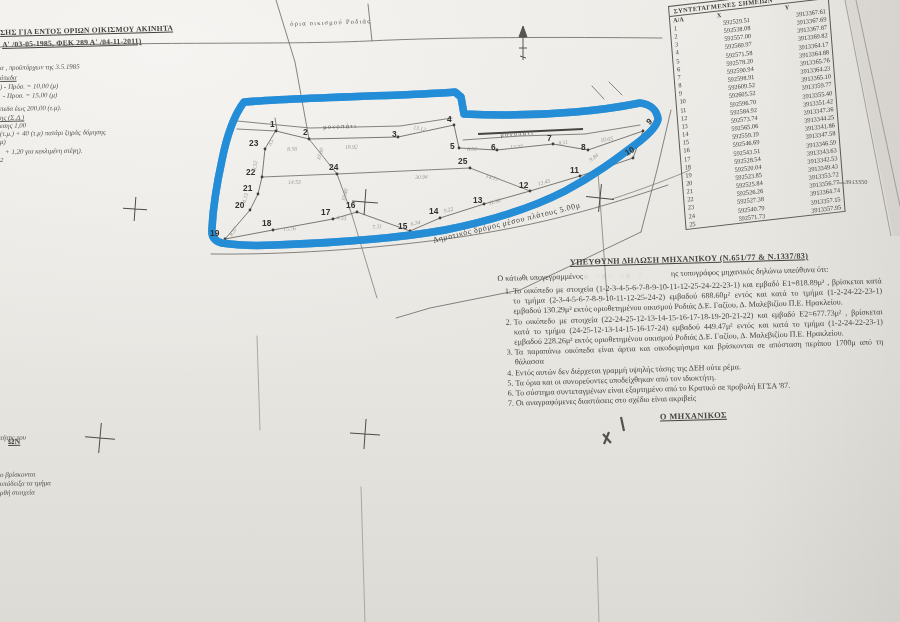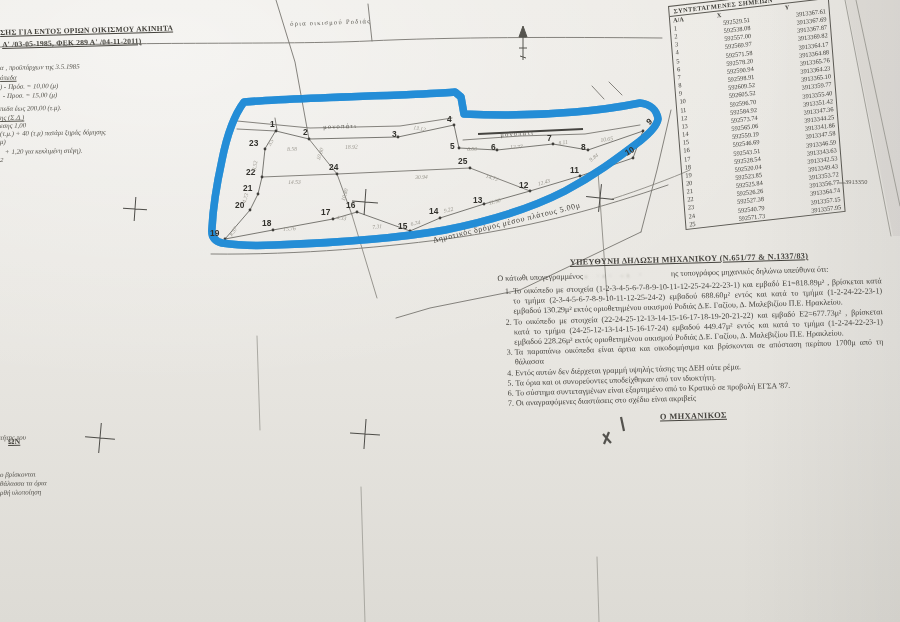--- a/index.html
+++ b/index.html
@@ -170,22 +170,22 @@
       <span class="lbl note" style="left: 5px; top: 148px; transform: rotate(-1deg);">+ 1,20 για κεκλιμένη στέγη).</span>
       <span class="lbl note" style="left: 0px; top: 156px;">2</span>
       <span class="lbl maplabel" style="left: 290px; top: 20px; transform: rotate(-2deg);">όρια οικισμού Ροδιάς</span>
       <span class="lbl maplabel" style="left: 323px; top: 123px; transform: rotate(-2deg);">μονοπάτι</span>
       <span class="lbl maplabel" style="left: 500px; top: 131px; transform: rotate(-4deg);">μονοπάτι</span>
       <span class="lbl roadlabel" style="left: 432px; top: 236px; transform: rotate(-13.5deg);">Δημοτικός δρόμος μέσου πλάτους 5.00μ</span>
       <span class="lbl grid" style="left: 845px; top: 178px;">3913350</span>
       <span class="lbl fragheading" style="left: 8px; top: 437px; transform: rotate(-1deg);">ΩΝ</span>
       <span class="lbl frag" style="left: 0px; top: 434px; transform: rotate(-1deg);">τήτης του</span>
       <span class="lbl frag" style="left: 0px; top: 471px; transform: rotate(-1deg);">ο βρίσκονται</span>
-      <span class="lbl frag" style="left: 0px; top: 480px; transform: rotate(-1deg);">θάλασσα τα όρια</span>
-      <span class="lbl frag" style="left: 0px; top: 489px; transform: rotate(-1deg);">ρθή υλοποίηση</span>
+      <span class="lbl frag" style="left: 0px; top: 480px; transform: rotate(-1deg);">υπόδειξα τα τμήμα</span>
+      <span class="lbl frag" style="left: 0px; top: 489px; transform: rotate(-1deg);">ρθή στοιχεία</span>
       <span class="lbl ptlabel" style="left: 270px; top: 119px;">1</span>
       <span class="lbl ptlabel" style="left: 303px; top: 127px;">2</span>
       <span class="lbl ptlabel" style="left: 392px; top: 129px;">3</span>
       <span class="lbl ptlabel" style="left: 447px; top: 114px;">4</span>
       <span class="lbl ptlabel" style="left: 450px; top: 141px;">5</span>
       <span class="lbl ptlabel" style="left: 491px; top: 142px;">6</span>
       <span class="lbl ptlabel" style="left: 547px; top: 133px;">7</span>
       <span class="lbl ptlabel" style="left: 581px; top: 142px;">8</span>
       <span class="lbl ptlabel" style="left: 644px; top: 119px; transform: rotate(-40deg);">9</span>
       <span class="lbl ptlabel" style="left: 623px; top: 149px; transform: rotate(-30deg);">10</span>

